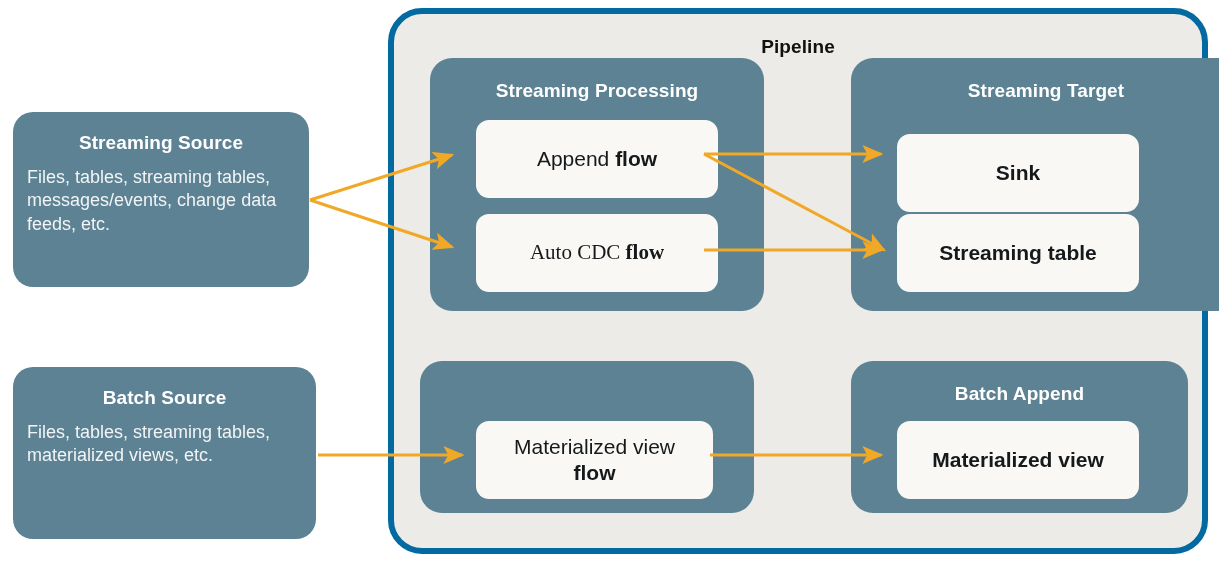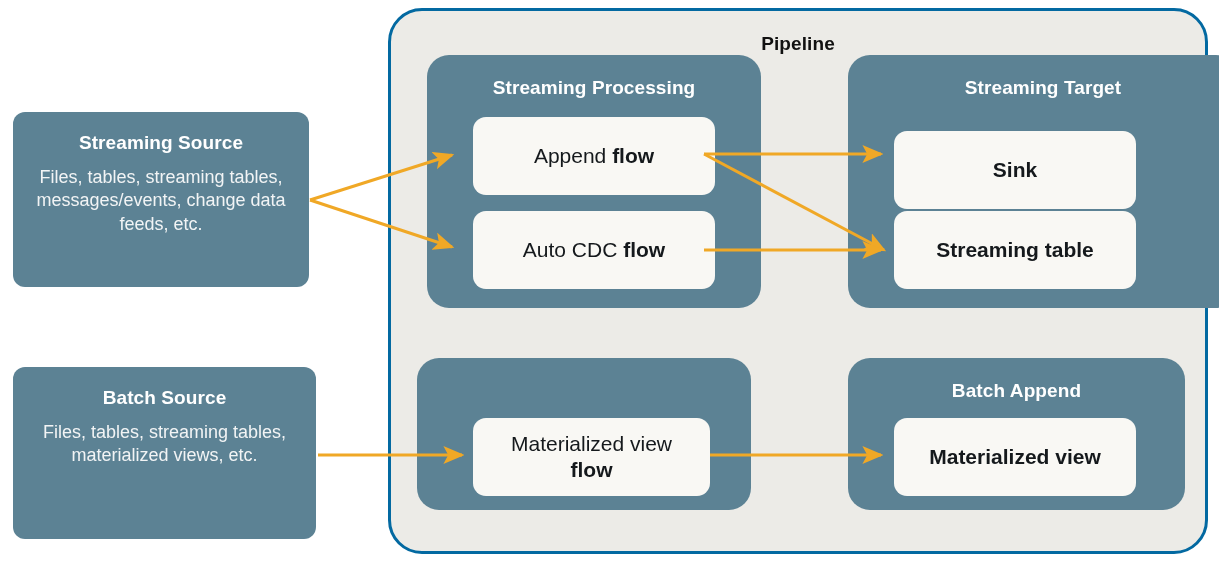--- a/index.html
+++ b/index.html
@@ -23,21 +23,21 @@
   }
 
   
   .pipeline-container {
     position: absolute;
     left: 388px;
     top: 8px;
     width: 820px;
     height: 546px;
     background: #ecebe7;
-    border: 3px solid #0369a1;
+    border: 6px solid #0369a1;
     border-radius: 34px;
     box-sizing: border-box;
   }
   .pipeline-title {
     position: absolute;
     left: 0;
     top: 22px;
     width: 100%;
     text-align: center;
     font-size: 19px;
@@ -79,40 +79,40 @@
     font-size: 21px;
     line-height: 1.22;
     padding: 4px 10px;
   }
   .card .b { font-weight: bold; }
 
   
   .source-box {
     position: absolute;
     background: #5c8294;
-    border-radius: 12px;
+    border-radius: 20px;
     box-sizing: border-box;
     color: #ffffff;
     display: flex;
     flex-direction: column;
     align-items: center;
     justify-content: flex-start;
     padding: 20px 14px 14px 14px;
   }
   .source-title {
     font-size: 19px;
     font-weight: bold;
     text-align: center;
     margin-bottom: 12px;
     letter-spacing: 0.1px;
   }
   .source-desc {
     font-size: 18px;
     line-height: 1.3;
-    text-align: center;
+    text-align: left;
     font-weight: normal;
     color: #f2f4f5;
   }
 
   
   #arrows {
     position: absolute;
     left: 0; top: 0;
     width: 1219px;
     height: 566px;
@@ -122,21 +122,21 @@
   
   #streaming-source-box { left: 13px;  top: 112px; width: 296px; height: 175px; }
   #batch-source-box     { left: 13px;  top: 367px; width: 303px; height: 172px; }
 
   #streaming-processing-group { left: 414px; top: 52px;  width: 334px; height: 253px; }
   #streaming-target-group     { left: 845px; top: 52px;  width: 337px; height: 253px; }
   #batch-processing-group     { left: 414px; top: 355px; width: 334px; height: 152px; }
   #batch-target-group         { left: 845px; top: 355px; width: 337px; height: 152px; }
 
   #card-append-flow    { left: 46px; top: 62px;  width: 242px; height: 78px; }
-  #card-auto-cdc-flow  { left: 46px; top: 156px; width: 242px; height: 78px; }
+  #card-auto-cdc-flow  { left: 46px; top: 156px; width: 242px; height: 78px; font-family: Liberation Serif, serif; }
   #card-sink           { left: 46px; top: 76px;  width: 242px; height: 78px; }
   #card-streaming-table{ left: 46px; top: 156px; width: 242px; height: 78px; }
   #card-mv-flow        { left: 56px; top: 60px;  width: 237px; height: 78px; }
   #card-mv-target      { left: 46px; top: 60px;  width: 242px; height: 78px; }
 </style>
 </head>
 <body>
 
 <div id="diagram">
 

